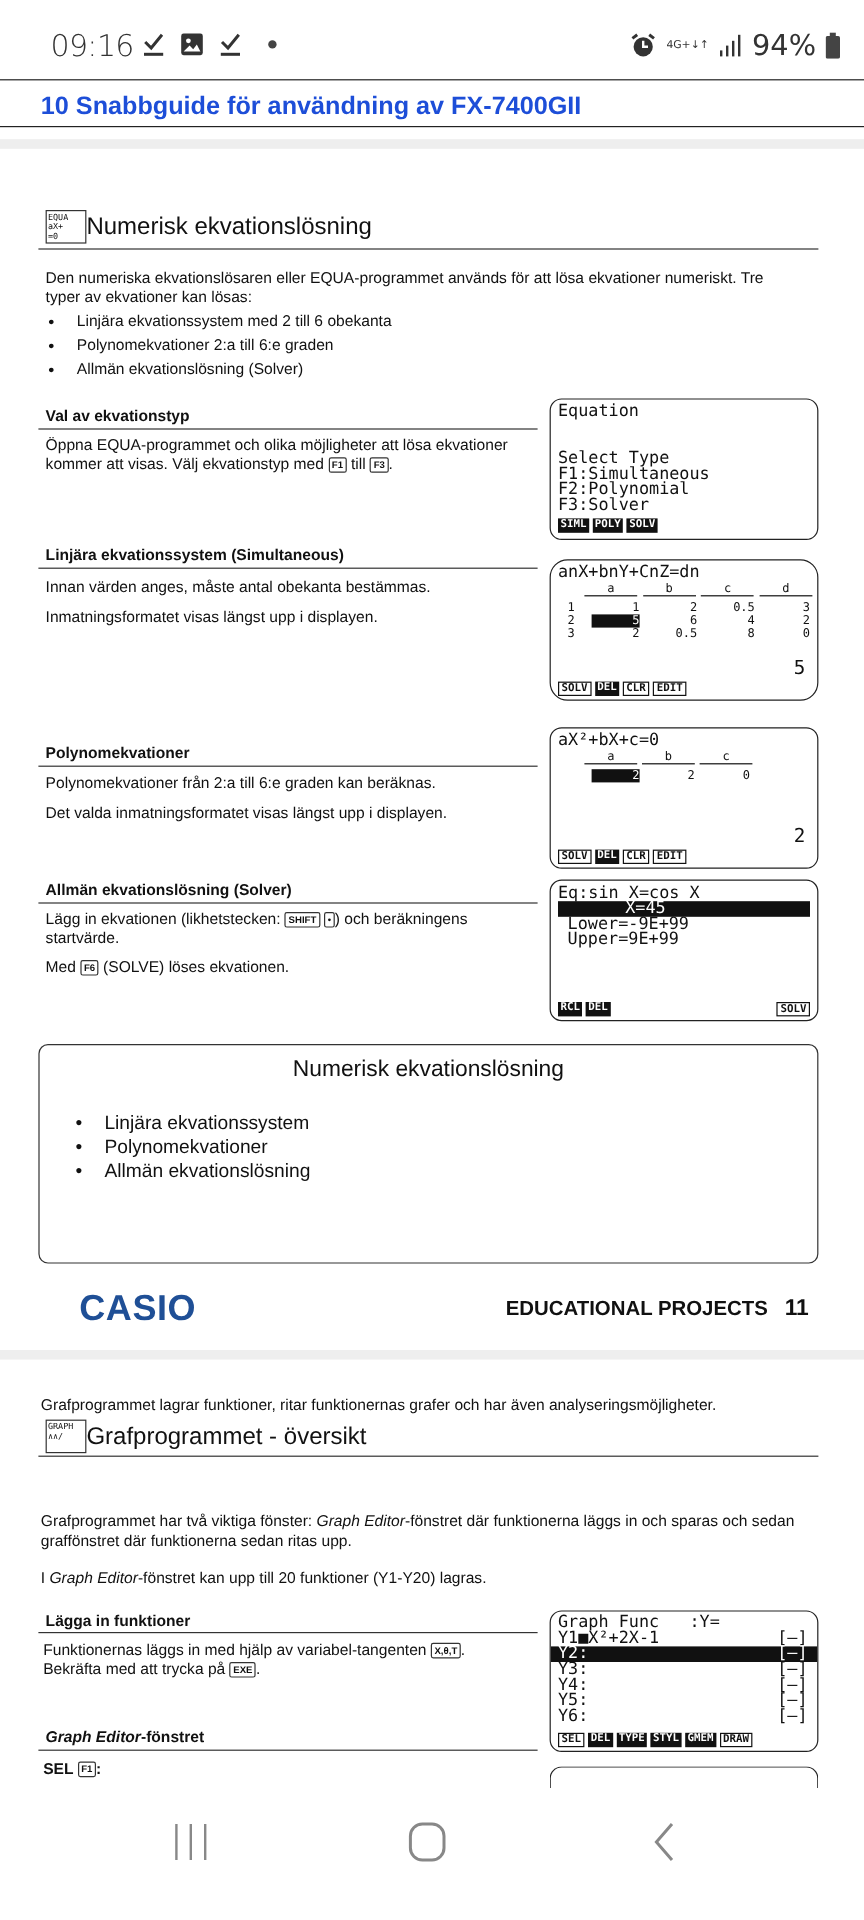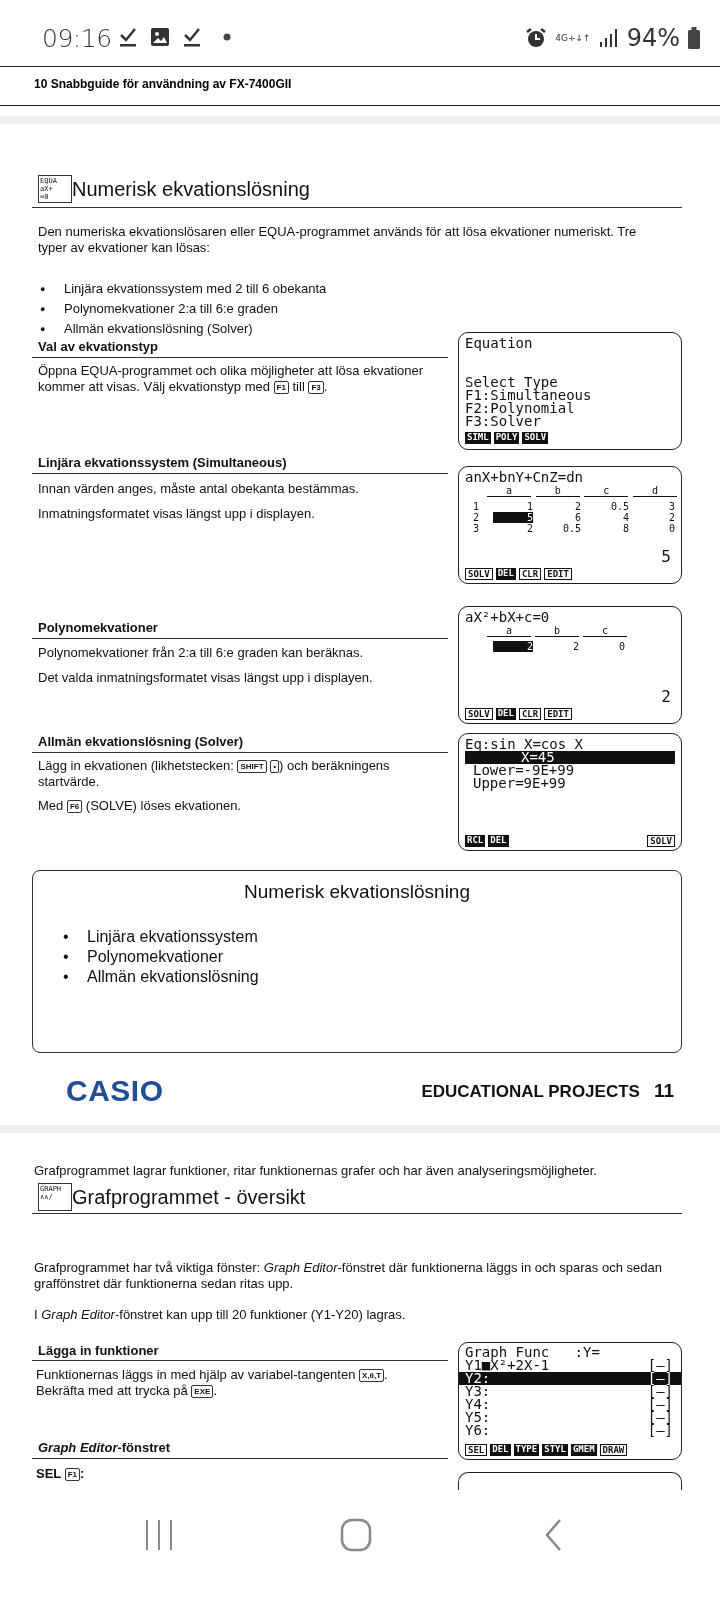--- a/index.html
+++ b/index.html
@@ -7,32 +7,32 @@
   body { font-family: "Liberation Sans", sans-serif; color: #111; position: relative; }
 
   
   .status-bar { position: absolute; left: 12px; top: 0; width: 720px; height: 66px; background: #fff; }
   .sb-time { position: absolute; left: 30px; top: 24px; font-size: 25px; color: #333; font-family: "DejaVu Sans", sans-serif; font-weight: 300; letter-spacing: -0.5px; }
   .sb-left-icons { position: absolute; left: 106px; top: 26px; display: flex; align-items: center; gap: 12px; }
   .sb-right { position: absolute; right: 32px; top: 24px; display: flex; align-items: center; gap: 8px; font-size: 24px; color: #333; font-family: "DejaVu Sans", sans-serif; }
 
   
   .doc-header { position: absolute; left: 0; top: 66px; width: 720px; height: 82px; border-top: 1.5px solid #222; }
-  .doc-header-title { position: absolute; left: 34px; top: 10px; font-size: 12px; font-weight: bold; color: #000000; }
+  .doc-header-title { position: absolute; left: 34px; top: 10px; font-size: 21px; font-weight: bold; color: #1d4ed8; }
   .doc-header-rule { position: absolute; left: 0; top: 30px; width: 720px; border-top: 1.5px solid #222; }
   .page-gap { position: absolute; left: 0; top: 116px; width: 720px; height: 8px; background: #eeeeee; }
   .page-gap2 { position: absolute; left: 0; top: 1125px; width: 720px; height: 8px; background: #eeeeee; }
 
   .section-title-row { position: absolute; left: 38px; display: flex; align-items: center; gap: 0; }
   .section-icon { width: 34px; height: 28px; border: 1px solid #333; font-family: "DejaVu Sans Mono", monospace; font-size: 7px; line-height: 8px; padding: 1px; display: flex; flex-direction: column; }
   .section-title { font-size: 20px; color: #111; }
   .section-rule { position: absolute; left: 32px; width: 650px; border-top: 1.2px solid #333; }
 
   .para { position: absolute; font-size: 13px; line-height: 16px; color: #111; }
-  .bullet-list { position: absolute; left: 38px; list-style: none; margin-top: 21px; }
+  .bullet-list { position: absolute; left: 38px; list-style: none; }
   .bullet-list li { font-size: 13px; line-height: 20px; padding-left: 26px; position: relative; }
   .bullet-list li::before { content: "●"; position: absolute; left: 2px; font-size: 9px; }
 
   .subhead { position: absolute; left: 38px; font-size: 13px; font-weight: bold; }
   .subrule { position: absolute; left: 32px; width: 416px; border-top: 1.2px solid #333; }
   .key { display: inline-block; border: 1px solid #333; font-size: 8px; font-weight: bold; padding: 0 2px; line-height: 11px; border-radius: 2px; vertical-align: middle; }
 
   
   .calc { position: absolute; left: 458px; width: 224px; border: 1.5px solid #222; border-radius: 10px; background: #fff; font-family: "DejaVu Sans Mono", monospace; color: #111; overflow: hidden; }
   .calc .ln { font-size: 14px; line-height: 13px; padding-left: 6px; white-space: pre; }
@@ -147,21 +147,21 @@
     <span class="sk inv">POLY</span>
     <span class="sk inv">SOLV</span>
   </div>
 </div>
 
 <div class="subhead" style="top:455px">Linjära ekvationssystem (Simultaneous)</div>
 <div class="subrule" style="top:473px"></div>
 <div class="para" style="left:38px; top:481px;">Innan värden anges, måste antal obekanta bestämmas.</div>
 <div class="para" style="left:38px; top:506px;">Inmatningsformatet visas längst upp i displayen.</div>
 
-<div class="calc" style="top:466px; height:118px; padding-top:4px;">
+<div class="calc" style="top:466px; height:118px; padding-top:4px;border-radius:15px;">
   <div class="ln">anX+bnY+CnZ=dn</div>
   <div class="mat" style="left:28px; top:18px; width:190px; display:flex; justify-content:space-between;">
     <span style="width:44px;text-align:center;border-bottom:1px solid #111;">a</span>
     <span style="width:44px;text-align:center;border-bottom:1px solid #111;">b</span>
     <span style="width:44px;text-align:center;border-bottom:1px solid #111;">c</span>
     <span style="width:44px;text-align:center;border-bottom:1px solid #111;">d</span>
   </div>
   <div class="mat" style="left:14px; top:34px; width:206px;">
     <div style="display:flex;">
         <span style="width:14px">1</span>

